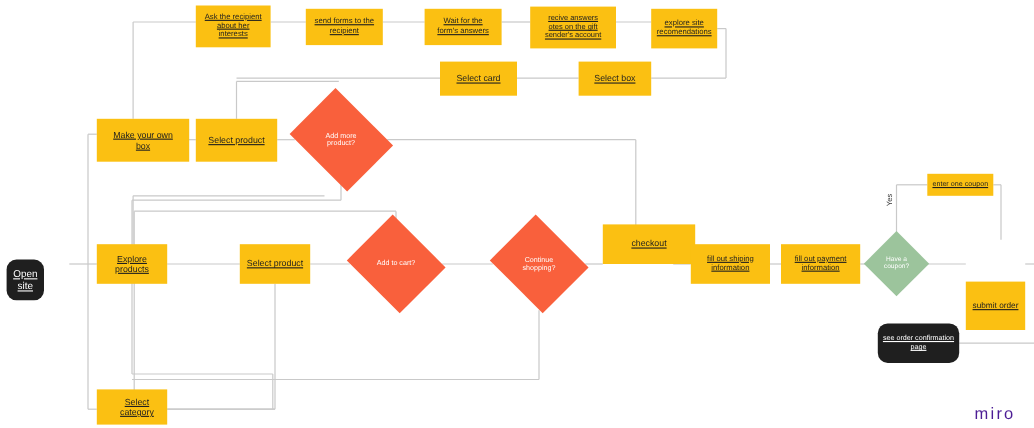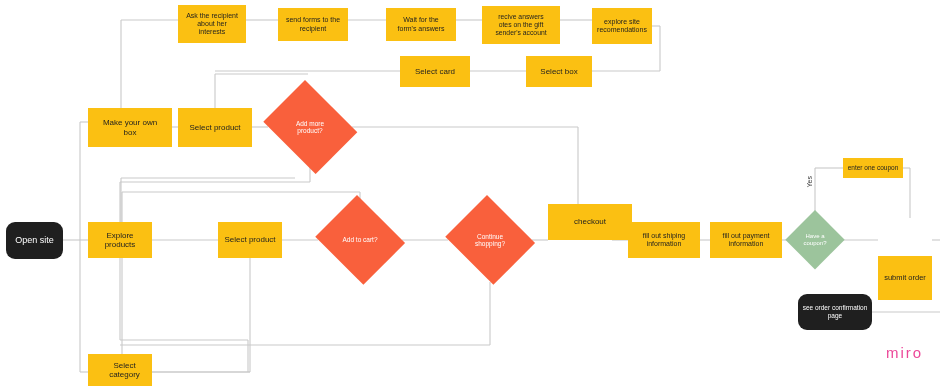--- a/index.html
+++ b/index.html
@@ -18,20 +18,21 @@
     box-sizing:border-box;
     display:flex;
     align-items:center;
     justify-content:center;
     text-align:center;
     line-height:1.18;
     color:#1f1f1f;
     z-index:5;
     padding:1px 3px;
     white-space:pre-line;
+    text-decoration:underline;
   }
   .rect{background:#FBC012;}
   .term{
     background:#1f1f1f;
     color:#ffffff;
     border-radius:9px;
   }
   .diamond-wrap{
     position:absolute;
     z-index:5;
@@ -62,24 +63,25 @@
     color:#333;
     font-size:7px;
     background:transparent;
   }
   .rot{
     transform:rotate(-90deg);
     transform-origin:center center;
   }
   #watermark{
     position:absolute;
-    color:#ec4899;
+    color:#4c1d95;
     letter-spacing:2px;
     z-index:7;
     user-select:none;
+    margin-top:24px;
   }
 </style>
 </head>
 <body>
 
 <div id="canvas">
 
   <svg id="edges" viewBox="0 0 940 389" preserveAspectRatio="none">
     <g fill="none" stroke="#c9c9c9" stroke-width="1.1">
 
@@ -159,21 +161,21 @@
 
       <path d="M250,258 L250,372"></path>
       <path d="M250,372 L152,372"></path>
 
       <path d="M152,372 L250,372"></path>
 
       <path d="M122,192 L122,372"></path>
     </g>
   </svg>
 
-  <div class="node term" style="left:6px;top:222px;width:57px;height:37px;font-size:9px;">Open site</div>
+  <div class="node term" style="left:6px;top:236px;width:34px;height:37px;font-size:9px;">Open site</div>
 
   <div class="node rect" style="left:88px;top:108px;width:84px;height:39px;font-size:8px;">Make your own
 box</div>
 
   <div class="node rect" style="left:178px;top:108px;width:74px;height:39px;font-size:8px;">Select product</div>
 
   <div class="diamond-wrap dia-orange" style="left:258px;top:85px;width:104px;height:84px;">
     <div class="diamond-shape"></div>
     <div class="diamond-label" style="font-size:6.5px;">Add more
 product?</div>

